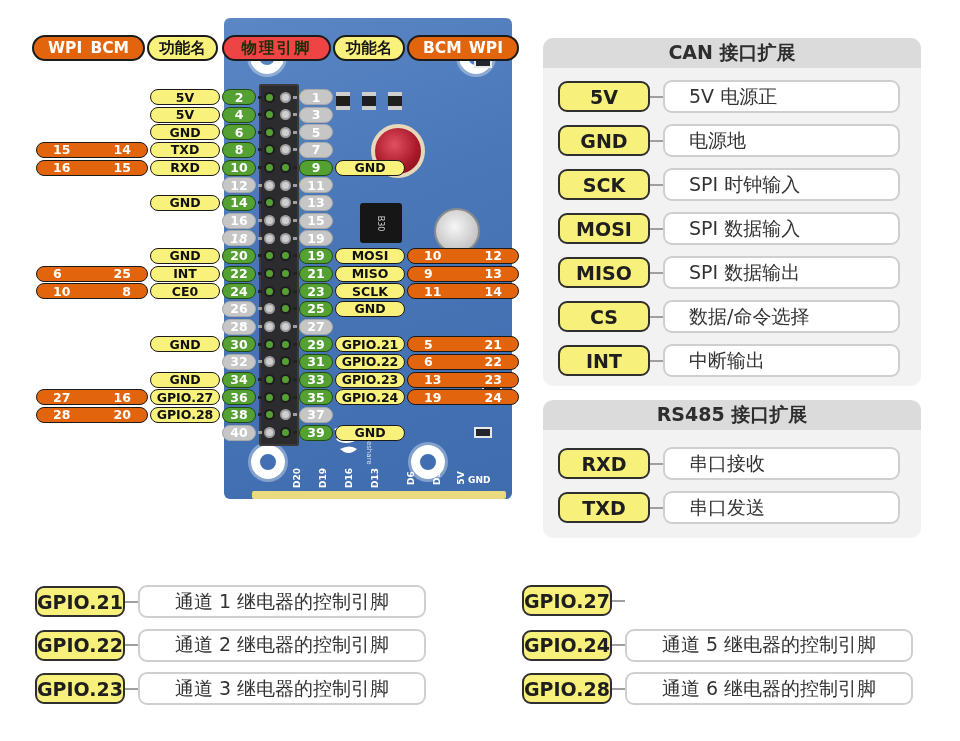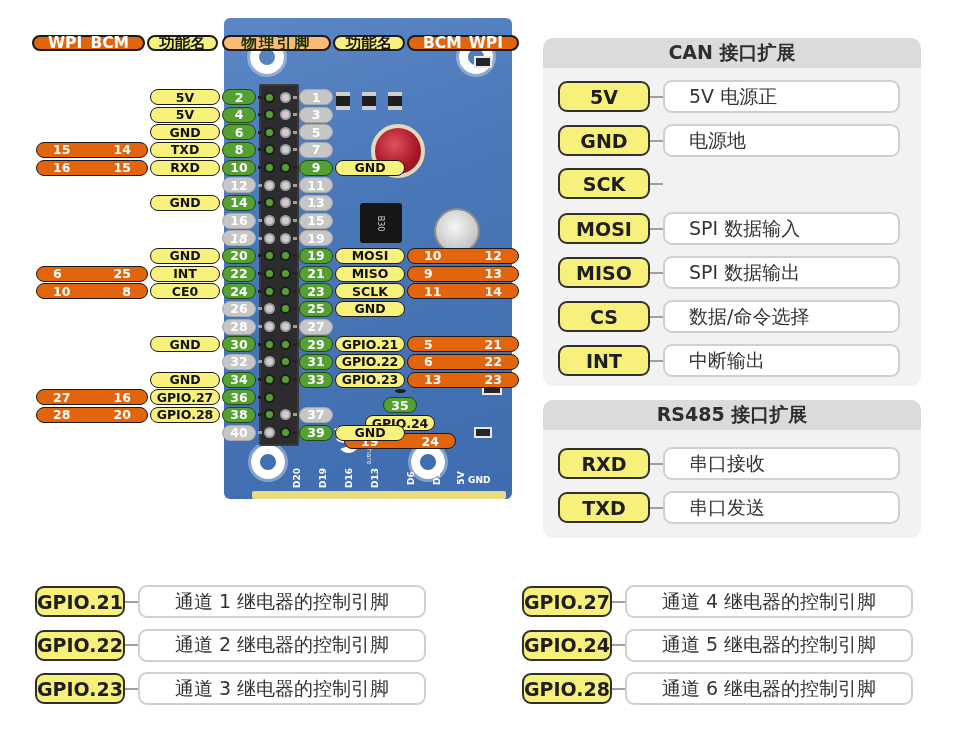--- a/index.html
+++ b/index.html
@@ -22,25 +22,25 @@
              background:radial-gradient(circle at 45% 40%,#f6f6f6,#c6c6c6 68%,#9b9b9b);border:2px solid #8b8b8b;box-sizing:border-box}
   .smd{position:absolute;width:14px;height:18px;background:#1f1f1f;border-top:4px solid #cfcfcf;border-bottom:4px solid #cfcfcf;box-sizing:border-box}
   .pad{position:absolute;background:#23262c;border:2px solid #e9e9e9;box-sizing:border-box}
   .bstrip{position:absolute;left:28px;top:473px;width:254px;height:8px;background:#e9db7e;border-radius:2px}
   .silk{position:absolute;color:#fff;font-size:9px;font-weight:700;width:30px;text-align:center;transform:rotate(-90deg)}
   .silkgnd{position:absolute;color:#fff;font-size:9px;font-weight:700}
   .brand{position:absolute;color:#ffffffcc;font-size:7px;writing-mode:vertical-rl}
   .logo{position:absolute;left:108px;top:405px}
 
   
-  .hdr{position:absolute;top:35px;height:16px;border:2px solid #1b1b1b;border-radius:13px;display:flex;align-items:center;
+  .hdr{position:absolute;top:35px;height:26px;border:2px solid #1b1b1b;border-radius:13px;display:flex;align-items:center;
        justify-content:center;font-size:15.5px;font-weight:700;box-sizing:border-box;z-index:6}
   .hdr.orange{background:#E2650D;color:#fff;justify-content:space-between;padding:0 14px}
   .hdr.yellow{background:#F8F17C;color:#151515}
-  .hdr.green{background:#fdba74;color:#16310a;letter-spacing:2px}
+  .hdr.green{background:#ef4444;color:#16310a;letter-spacing:2px}
 
   
   .pinarea{position:absolute;left:0;top:0;width:960px;height:741px;z-index:5;pointer-events:none}
   .pinrow{position:absolute;height:16px;display:flex;align-items:center;gap:2px}
   .pinrow.left{left:35px;width:240px;justify-content:flex-end}
   .pinrow.right{left:280px;width:240px;justify-content:flex-start}
   .pill{box-sizing:border-box;border:1.5px solid #1b1b1b;display:flex;align-items:center;justify-content:center;font-weight:700;flex:none}
   .pnum{width:34px;height:16px;border-radius:8px;font-size:12.5px;color:#fff}
   .pg{background:#55A033;border-color:#224a10}
   .px{background:#C6C6C6;border-color:#a9a9a9}
@@ -373,21 +373,21 @@
       <div class="pinrow right" style="top: 371.56px;">
         <div class="dot"></div>
         <div class="stub"></div>
         <div class="pill pnum pg">33</div>
         <div class="pill fpill">GPIO.23</div>
         <div class="pill onum">
           <span>13</span>
           <span>23</span>
         </div>
       </div>
-      <div class="pinrow right" style="top: 389.22px; flex-direction: column;">
+      <div class="pinrow right" style="top: 389.22px;">
         <div class="dot"></div>
         <div class="stub"></div>
         <div class="pill pnum pg">35</div>
         <div class="pill fpill">GPIO.24</div>
         <div class="pill onum">
           <span>19</span>
           <span>24</span>
         </div>
       </div>
       <div class="pinrow right" style="top: 406.88px; text-align: right;">
@@ -412,20 +412,21 @@
           <div class="pbox">5V 电源正</div>
         </div>
         <div class="prow" style="top: 86px;">
           <div class="chip">GND</div>
           <div class="plink"></div>
           <div class="pbox">电源地</div>
         </div>
         <div class="prow" style="top: 130px;">
           <div class="chip">SCK</div>
           <div class="plink"></div>
+          <div class="pbox">SPI 时钟输入</div>
         </div>
         <div class="prow" style="top: 174px;">
           <div class="chip">MOSI</div>
           <div class="plink"></div>
           <div class="pbox">SPI 数据输入</div>
         </div>
         <div class="prow" style="top: 218px;">
           <div class="chip">MISO</div>
           <div class="plink"></div>
           <div class="pbox">SPI 数据输出</div>
@@ -473,21 +474,20 @@
       <div class="brow" style="top: 87px;">
         <div class="chip bchip">GPIO.23</div>
         <div class="plink"></div>
         <div class="pbox c bbox">通道 3 继电器的控制引脚</div>
       </div>
     </div>
   <div class="bcol" style="left:522px">
       <div class="brow" style="top: 0px;">
         <div class="chip bchip">GPIO.27</div>
         <div class="plink"></div>
-        <div class="pbox c bbox">通道 4 继电器的控制引脚</div>
       </div>
       <div class="brow" style="top: 43.5px;">
         <div class="chip bchip">GPIO.24</div>
         <div class="plink"></div>
         <div class="pbox c bbox">通道 5 继电器的控制引脚</div>
       </div>
       <div class="brow" style="top: 87px;">
         <div class="chip bchip">GPIO.28</div>
         <div class="plink"></div>
         <div class="pbox c bbox">通道 6 继电器的控制引脚</div>

